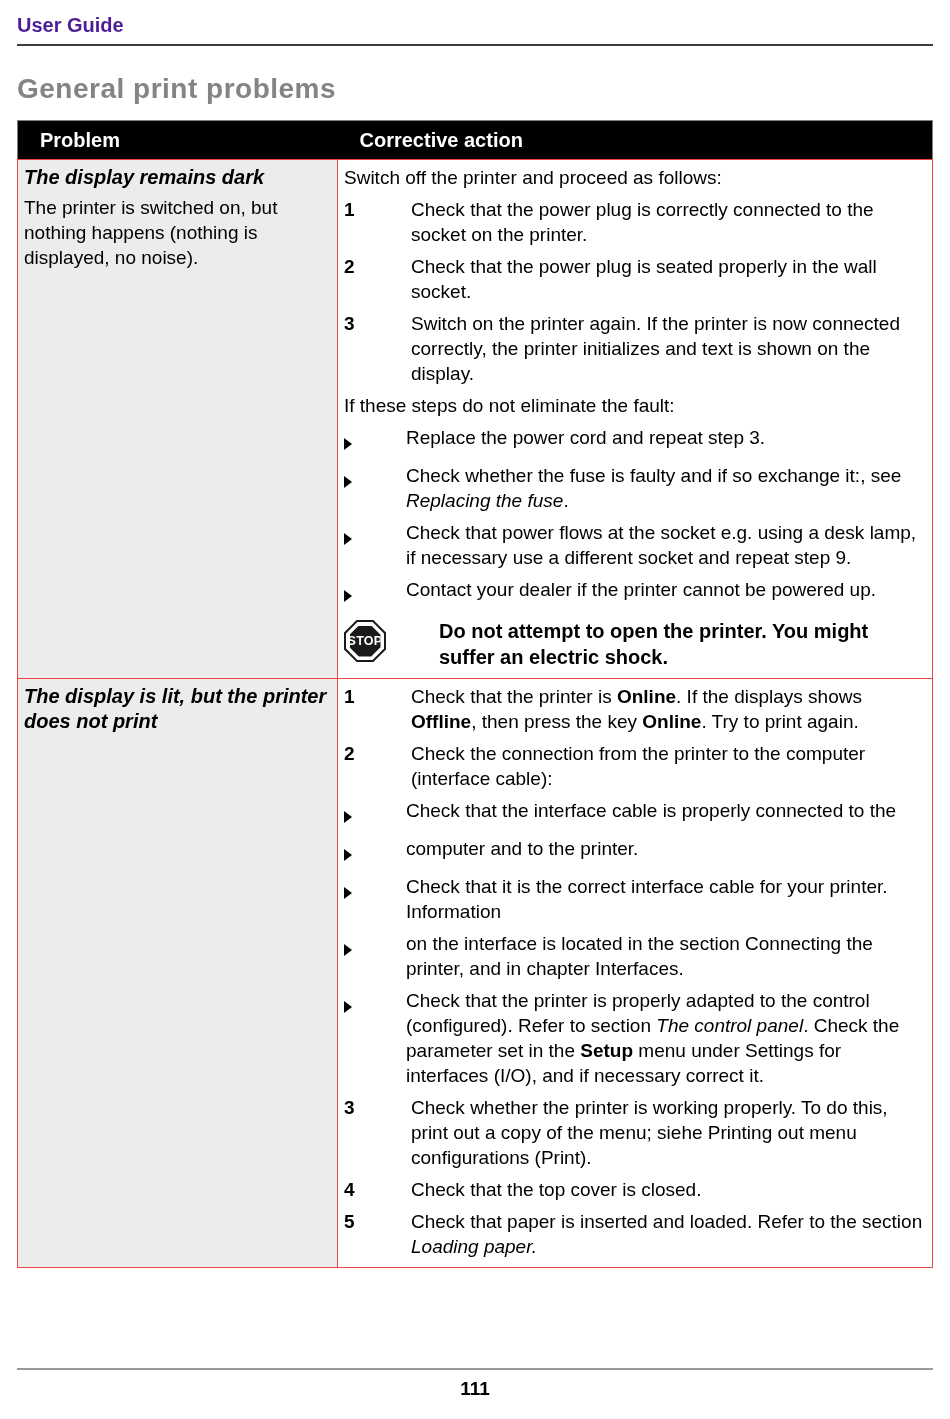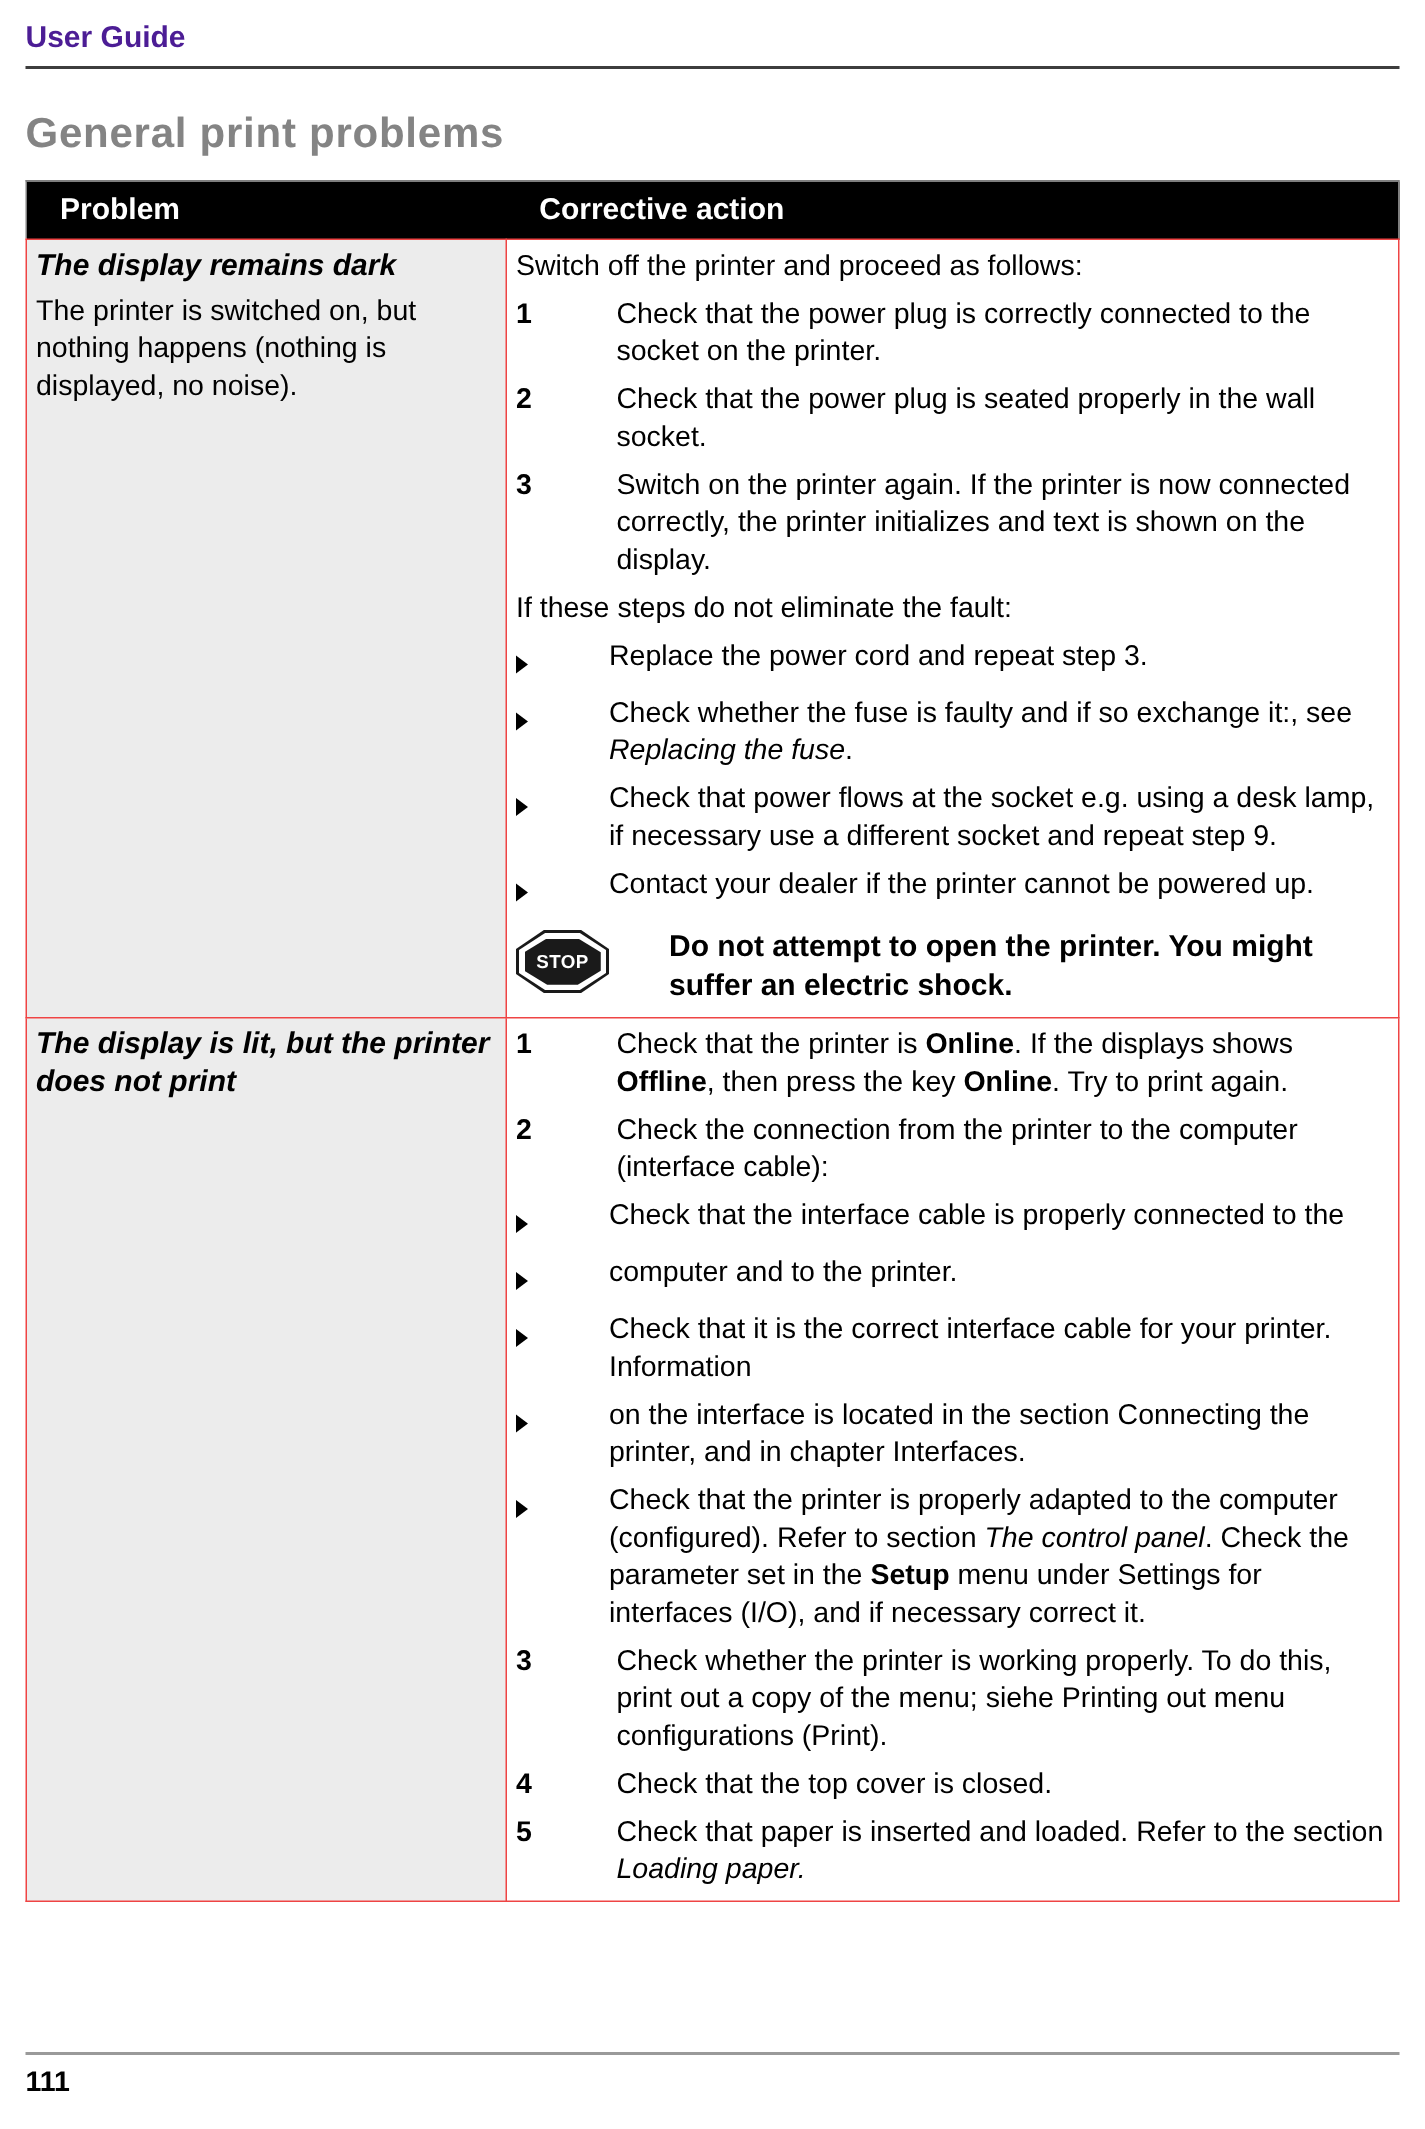--- a/index.html
+++ b/index.html
@@ -59,35 +59,35 @@
     border-left: 8px solid #000;
     border-top: 6px solid transparent;
     border-bottom: 6px solid transparent;
   }
   .txt { flex: 1 1 auto; margin-left: 40px; }
   b.seg { font-weight: bold; } i.seg { font-style: italic; }
 
   
   .item.note { display: flex; align-items: flex-start; margin-top: 10px; }
   .note-icon-wrap { flex: 0 0 55px; padding-top: 2px; }
-  .oct1 { width: 62px; height: 42px; background: #1a1a1a; position: relative;
+  .oct1 { width: 42px; height: 42px; background: #1a1a1a; position: relative;
           clip-path: polygon(30% 0,70% 0,100% 30%,100% 70%,70% 100%,30% 100%,0 70%,0 30%); }
   .oct2 { position: absolute; inset: 2px; background: #fff;
           clip-path: polygon(30% 0,70% 0,100% 30%,100% 70%,70% 100%,30% 100%,0 70%,0 30%); }
   .oct3 { position: absolute; inset: 3.5px; background: #1a1a1a;
           clip-path: polygon(30% 0,70% 0,100% 30%,100% 70%,70% 100%,30% 100%,0 70%,0 30%);
           display: flex; align-items: center; justify-content: center; }
   .oct3 span { color: #fff; font-weight: bold; font-size: 12.5px; letter-spacing: 0.3px; }
   .note-text { font-weight: bold; font-size: 20px; line-height: 26px; }
 
   
   .page-footer {
     position: absolute; left: 17px; right: 17px; top: 1368px;
     border-top: 2px solid #9a9a9a; padding-top: 8px;
-    text-align: left;
+    text-align: center;
   }
   .page-num { font-size: 19px; font-weight: bold; color: #000; }
 </style>
 </head>
 <body>
 
 <div class="page">
 
   <div class="page-header">
     <span class="hdr-left">User Guide</span>
@@ -177,21 +177,21 @@
             <div class="item flexrow">
               <span class="marker-bullet"><span class="tri"></span></span>
               <span class="txt"><span class="seg">Check that it is the correct interface cable for your printer. Information</span></span>
             </div>
             <div class="item flexrow">
               <span class="marker-bullet"><span class="tri"></span></span>
               <span class="txt"><span class="seg">on the interface is located in the section Connecting the printer, and in chapter Interfaces.</span></span>
             </div>
             <div class="item flexrow">
               <span class="marker-bullet"><span class="tri"></span></span>
-              <span class="txt"><span class="seg">Check that the printer is properly adapted to the computer (configured). Refer to section </span><i class="seg">The control panel</i><span class="seg">. Check the parameter set in the </span><b class="seg">Setup</b><span class="seg"> menu under Settings for interfaces (I/O), and if necessary correct it.</span></span>
+              <span class="txt"><span class="seg">Check that the printer is properly adapted to the control (configured). Refer to section </span><i class="seg">The control panel</i><span class="seg">. Check the parameter set in the </span><b class="seg">Setup</b><span class="seg"> menu under Settings for interfaces (I/O), and if necessary correct it.</span></span>
             </div>
             <div class="item flexrow">
               <span class="marker-num">3</span>
               <span class="txt"><span class="seg">Check whether the printer is working properly. To do this, print out a copy of the menu; siehe Printing out menu configurations (Print).</span></span>
             </div>
             <div class="item flexrow">
               <span class="marker-num">4</span>
               <span class="txt"><span class="seg">Check that the top cover is closed.</span></span>
             </div>
             <div class="item flexrow">

